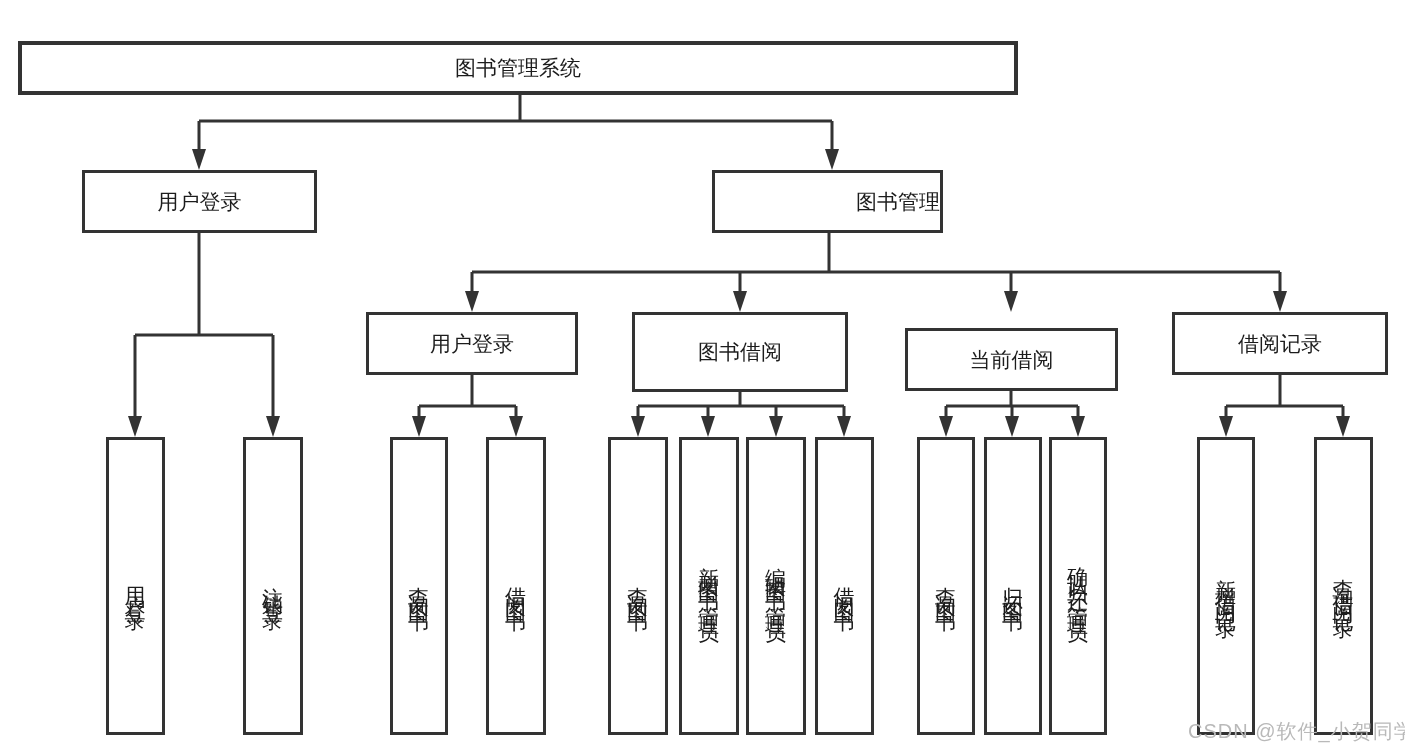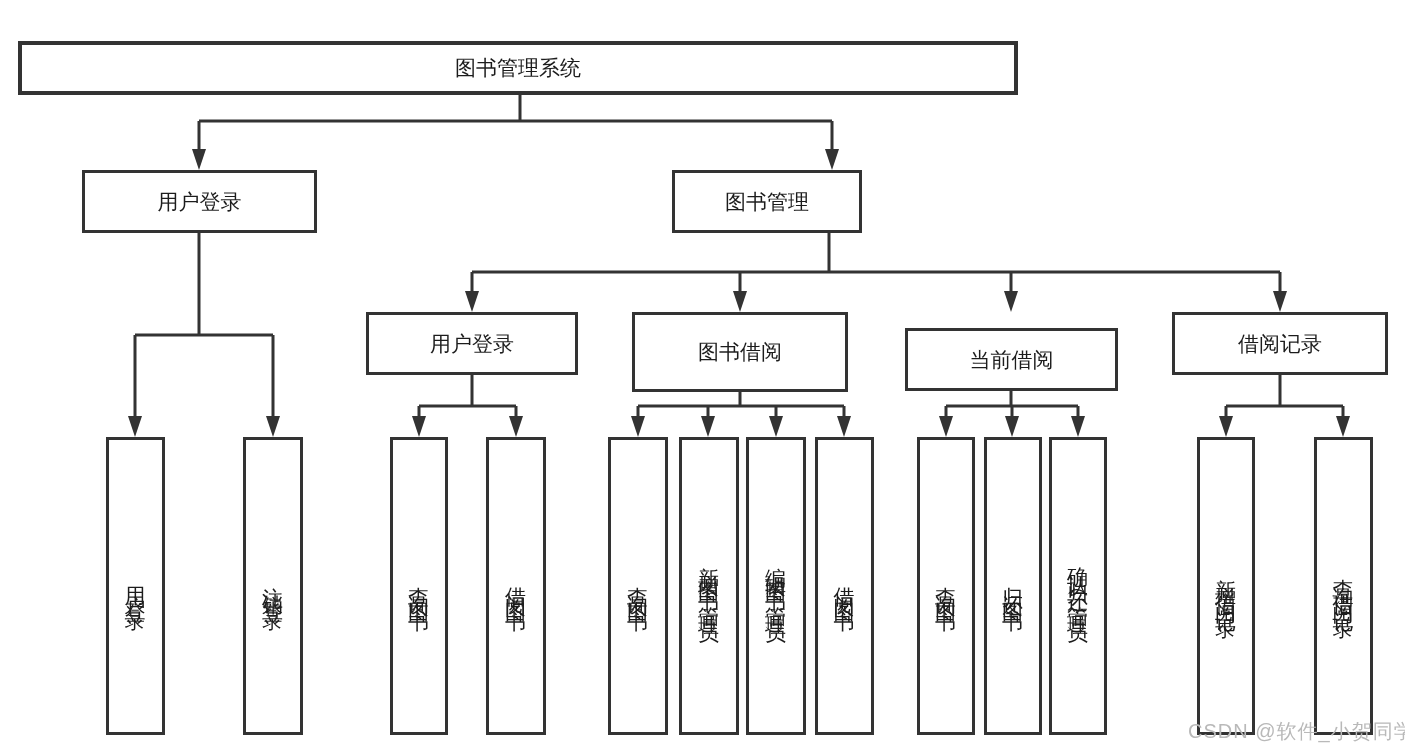--- a/index.html
+++ b/index.html
@@ -84,21 +84,21 @@
     </g>
   </svg>
 
   <div class="node root-node" style="left:18px; top:13px; width:1000px; height:54px;margin-top:28px;">
     <span class="lbl">图书管理系统</span>
   </div>
 
   <div class="node h-node" style="left:82px; top:170px; width:235px; height:63px;">
     <span class="lbl">用户登录</span>
   </div>
-  <div class="node h-node" style="left:672px; top:170px; width:190px; height:63px;">
+  <div class="node h-node" style="left:712px; top:170px; width:231px; height:63px;justify-content:flex-end;">
     <span class="lbl">图书管理</span>
   </div>
 
   <div class="node h-node" style="left:366px; top:312px; width:212px; height:63px;">
     <span class="lbl">用户登录</span>
   </div>
   <div class="node h-node" style="left:632px; top:312px; width:216px; height:80px;">
     <span class="lbl">图书借阅</span>
   </div>
   <div class="node h-node" style="left:905px; top:312px; width:213px; height:63px;margin-top:16px;">

